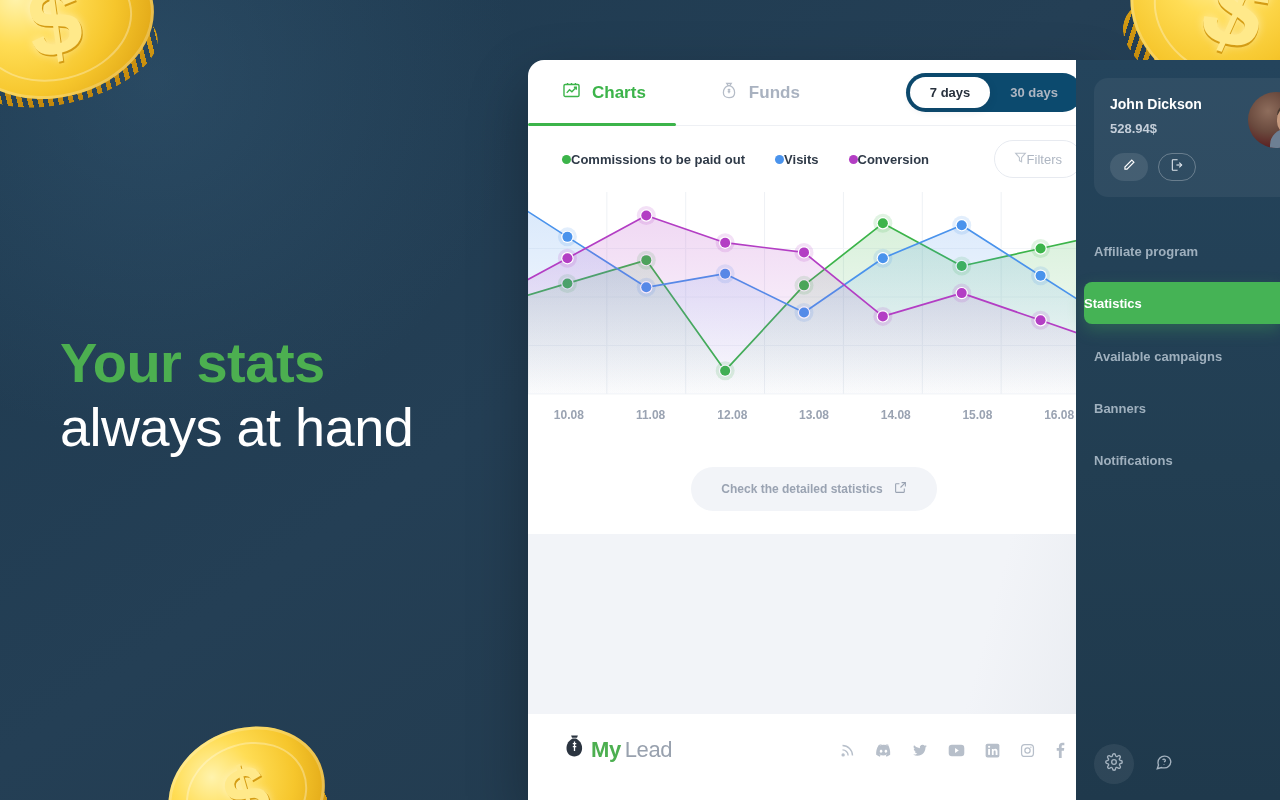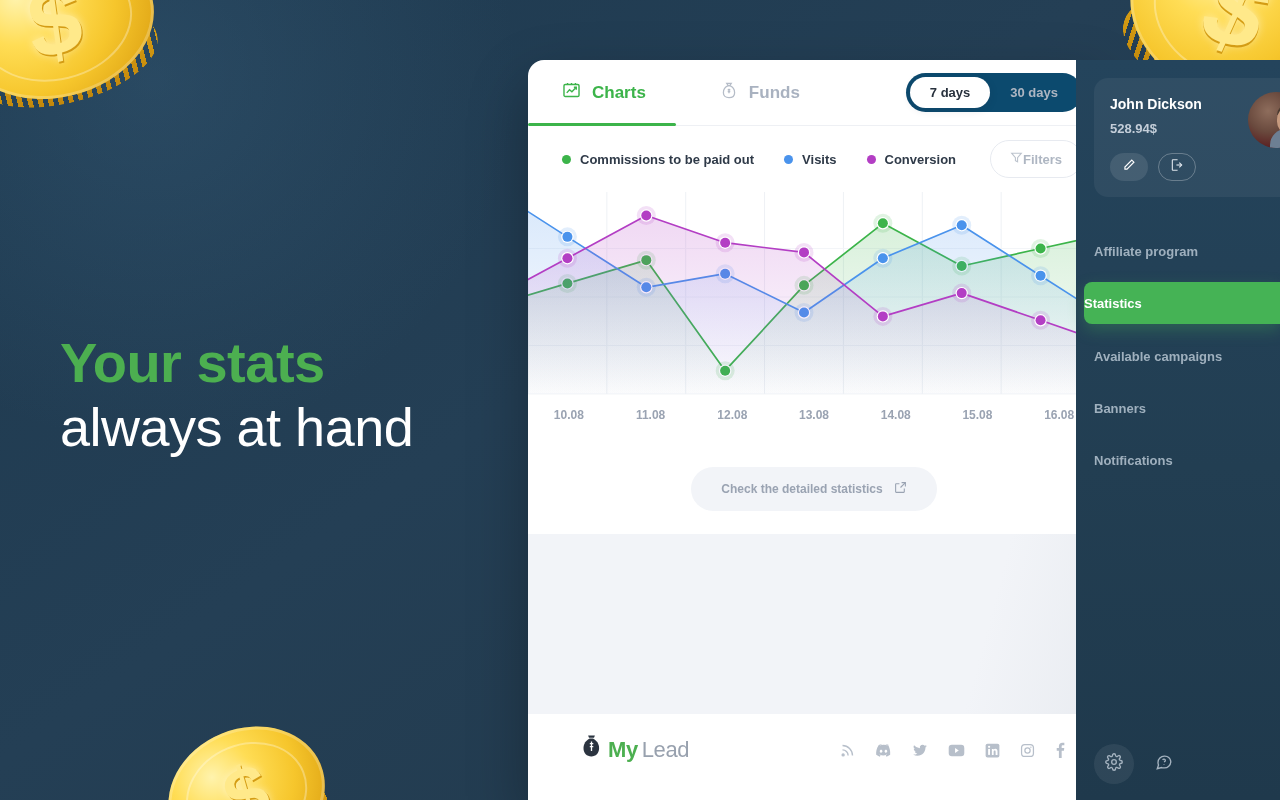--- a/index.html
+++ b/index.html
@@ -83,37 +83,37 @@
   .tab{display:flex;align-items:center;gap:11px;font-size:17px;font-weight:bold;color:#a9b2c0;height:66px;cursor:pointer;}
   .tab.active{color:#3cb44a;}
   .tab + .tab{margin-left:74px;}
   .tab-underline{position:absolute;left:0;bottom:-1px;width:148px;height:3px;background:#3cb44a;border-radius:2px;}
 
   .range{position:absolute;right:18px;top:13px;display:flex;background:#0c4a6e;border-radius:20px;padding:4px;}
   .range span{font-size:13px;font-weight:bold;color:#aeb6c2;padding:8px 20px;border-radius:16px;cursor:pointer;}
   .range span.on{background:#fff;color:#28313d;box-shadow:0 2px 8px rgba(30,40,60,.13);}
 
   .legendrow{height:66px;display:flex;align-items:center;padding:0 18px 0 34px;position:relative;}
-  .lg{display:flex;align-items:center;gap:9px;font-size:13px;font-weight:bold;color:#2f3a48;margin-right:30px;}
+  .lg{display:flex;align-items:center;font-size:13px;font-weight:bold;color:#2f3a48;margin-right:30px;}
   .lgdot{width:9px;height:9px;border-radius:50%;}
   .filters{margin-left:auto;display:flex;align-items:center;border:1px solid #e7eaf0;border-radius:20px;
-    padding:10px 19px;font-size:13px;font-weight:bold;color:#aeb6c2;cursor:pointer;}
+    padding:10px 19px;font-size:13px;font-weight:normal;color:#aeb6c2;cursor:pointer;}
 
   .chartwrap{position:relative;height:252px;}
   .chartwrap svg{display:block;}
   .xaxis{display:flex;padding:0 0 0 0;margin-top:4px;}
   .xaxis span{flex:1;text-align:center;font-size:12px;font-weight:bold;color:#9aa3b2;}
 
   .cta{height:90px;display:flex;align-items:center;justify-content:center;}
   .ctabtn{display:flex;align-items:center;gap:11px;background:#f2f4f8;border-radius:22px;padding:14px 30px;
     font-size:12px;font-weight:bold;color:#9aa3b2;cursor:pointer;}
 
   .greyband{height:180px;background:linear-gradient(105deg,#f2f4f8 0%,#f2f4f8 78%,#e9ecf1 100%);}
 
-  .footer{height:72px;display:flex;align-items:center;padding:0 34px;background:#fff;margin-left:17px;}
+  .footer{height:72px;display:flex;align-items:center;padding:0 34px;background:#fff;}
   .logo{display:flex;align-items:center;gap:4px;font-size:22px;font-weight:bold;letter-spacing:-.4px;}
   .logo .my{color:#4caf50;} .logo .lead{color:#98a1ae;font-weight:normal;}
   .socials{margin-left:auto;display:flex;align-items:center;gap:20px;}
   .socials .s{color:#b7bfca;cursor:pointer;display:flex;}
 
   
   .side{position:absolute;right:0;top:60px;width:204px;height:740px;z-index:7;
     background:linear-gradient(180deg,#24445c 0%,#223e52 55%,#1f394c 100%);}
   .usercard{margin:18px 0 0 18px;width:100%;background:rgba(255,255,255,.055);
     border-radius:14px 0 0 14px;padding:18px 16px 16px;position:relative;}

